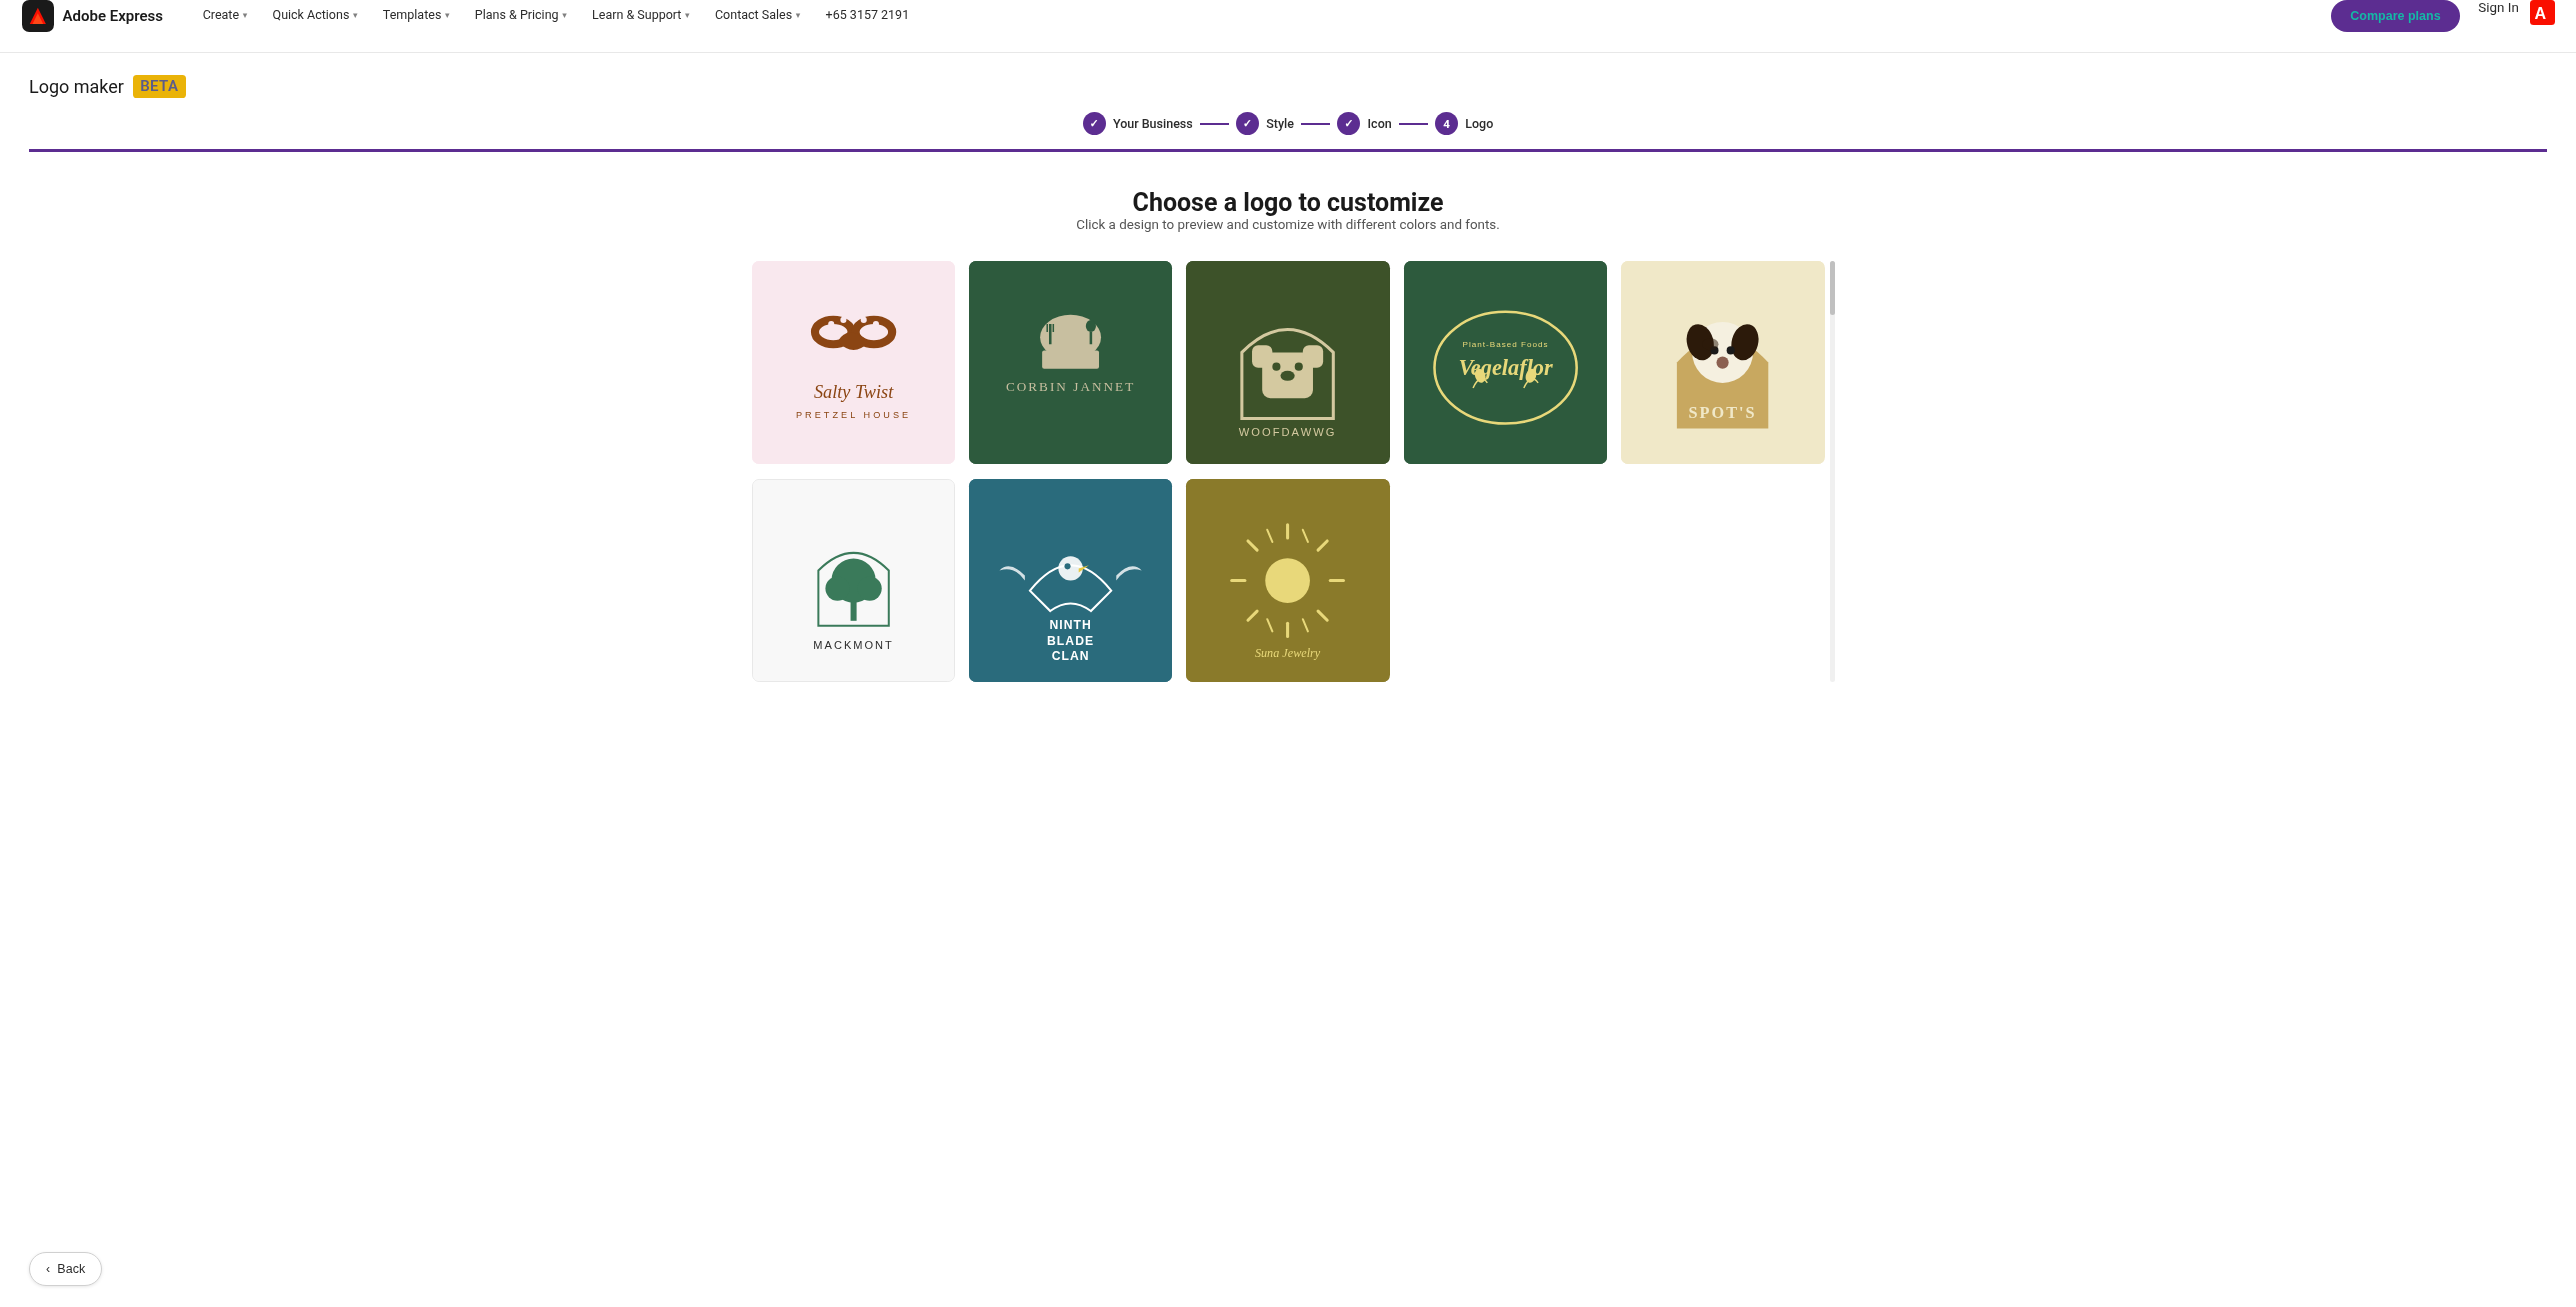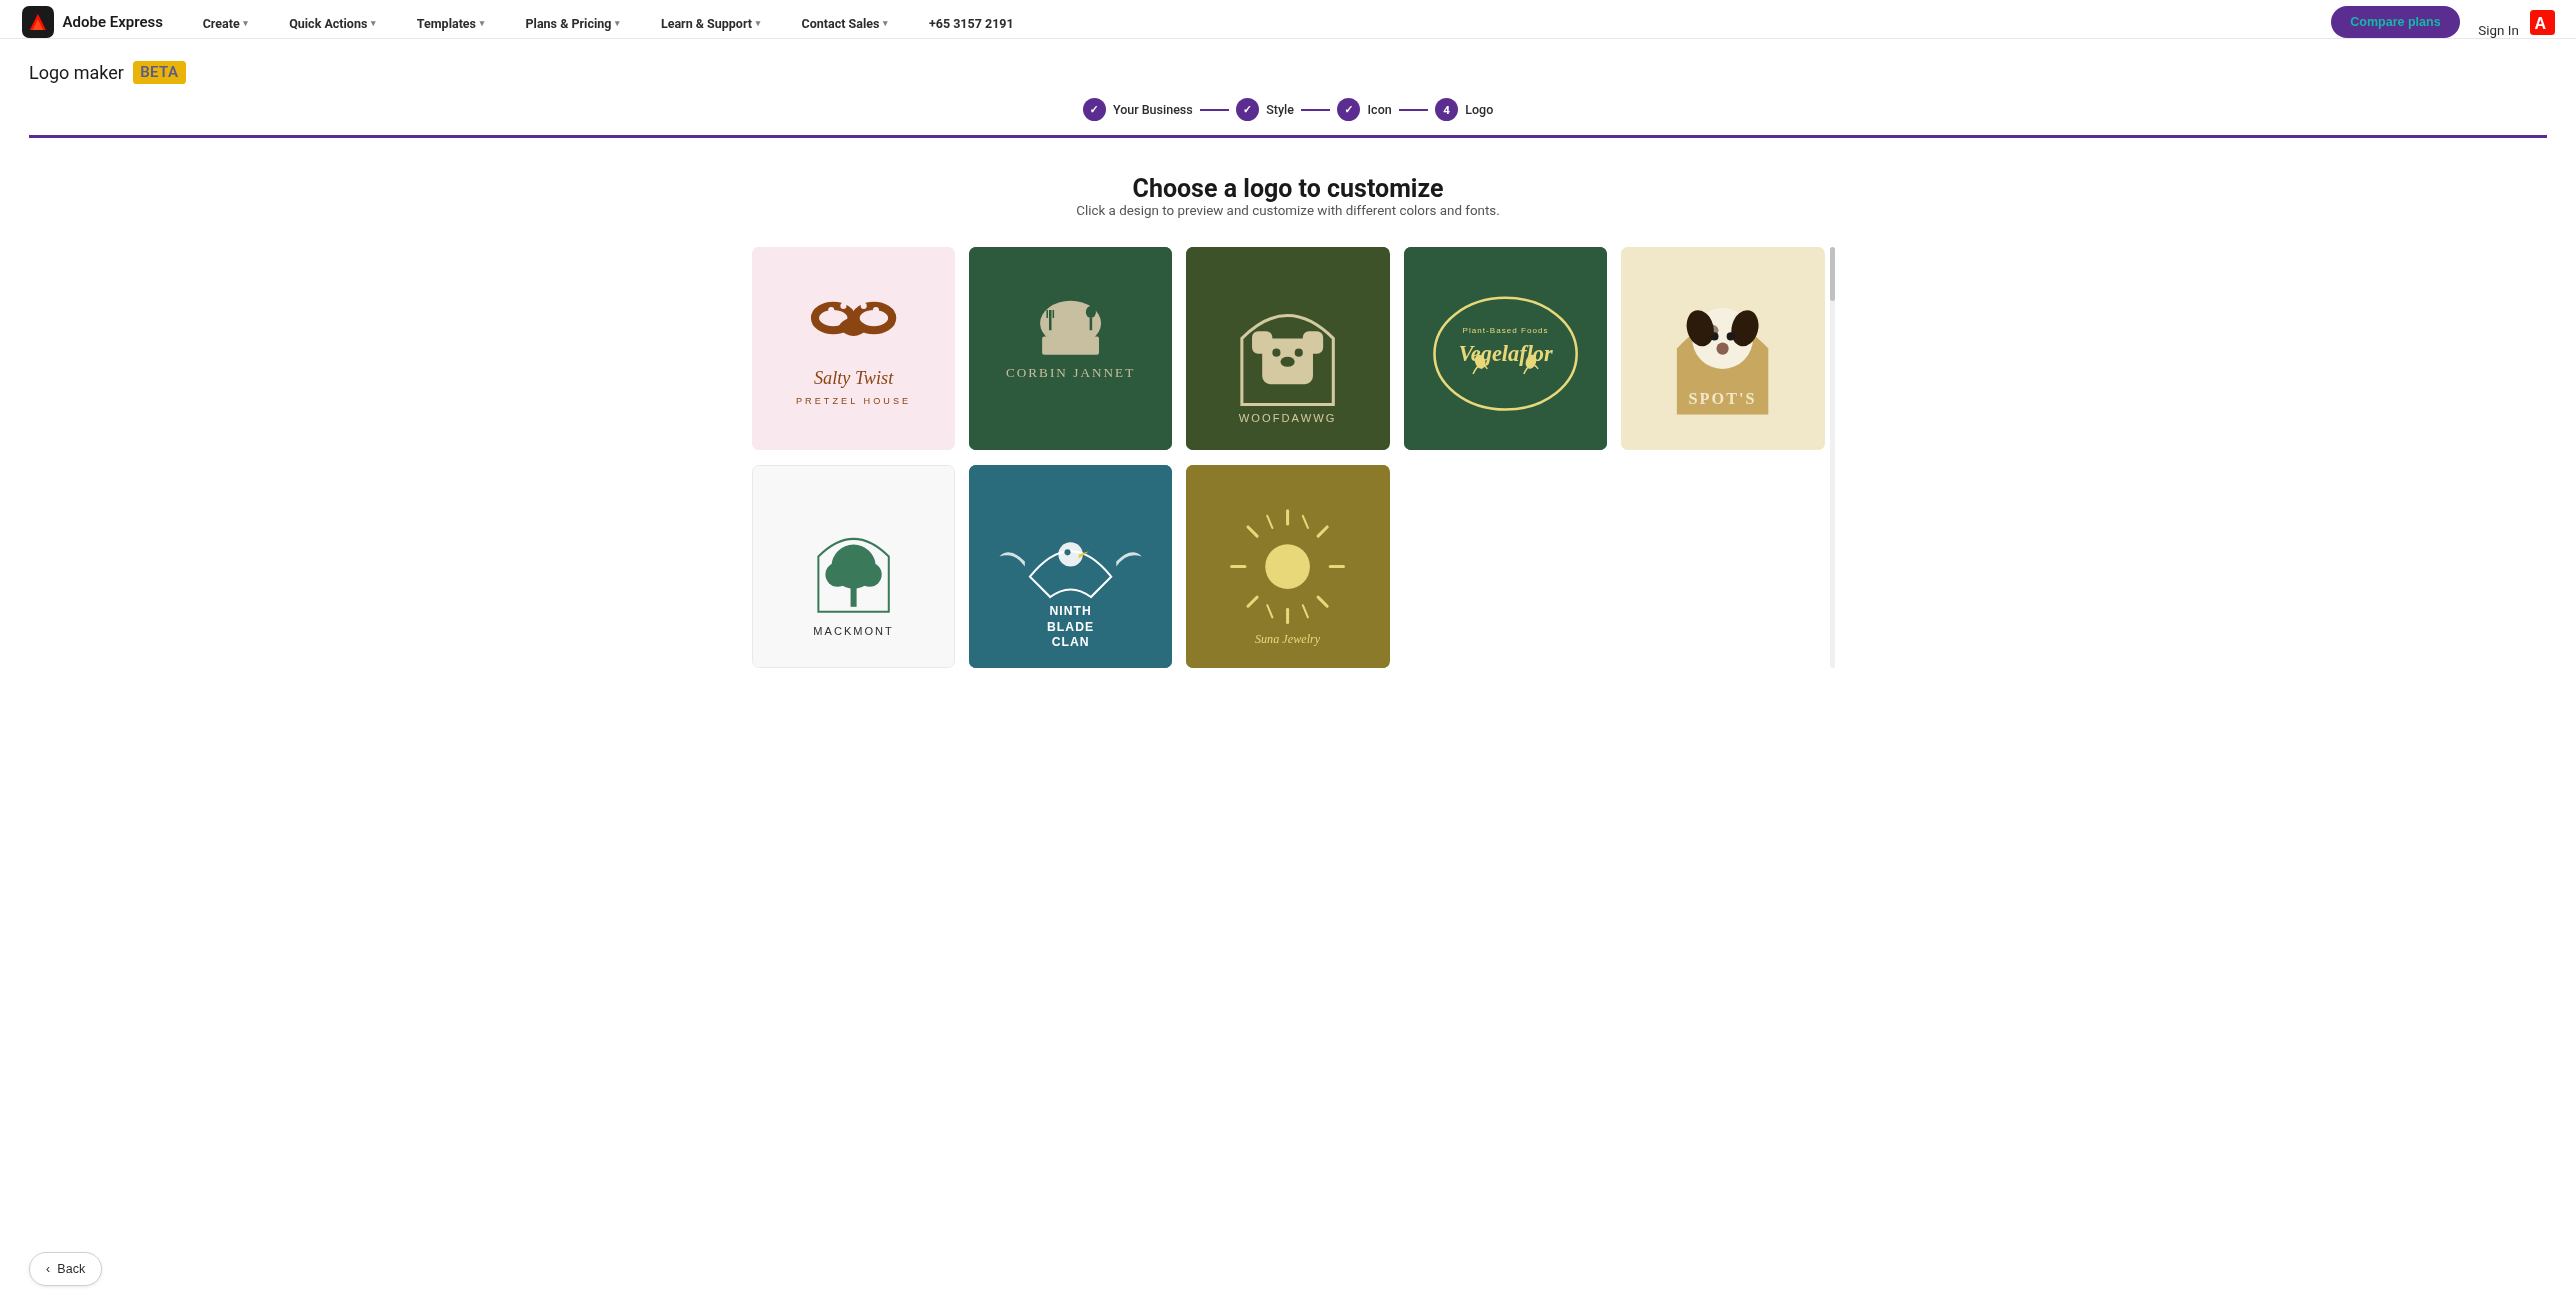--- a/index.html
+++ b/index.html
@@ -1,27 +1,27 @@
 <!DOCTYPE html>
 <html style="font-size:14.3px"><head>
   <meta charset="utf-8">
   <style>
     * { box-sizing: border-box; margin: 0; padding: 0; }
     body { font-family: -apple-system, BlinkMacSystemFont, 'Segoe UI', Roboto, sans-serif; background: #fff; color: #2c2c2c; }
 
     
     .navbar {
-      display: flex; align-items: flex-end; padding: 0 21.5px; height: 39px;
+      display: flex; align-items: flex-start; padding: 0 21.5px; height: 53px;
       border-bottom: 0.9px solid #e8e8e8; background: #fff; position: sticky; top: 0; z-index: 100;
     }
     .brand { display: flex; align-items: center; gap: 9px; margin-right: 29px; cursor: pointer; }
     .brand-icon { width: 32px; height: 32px; background: #1a1a1a; border-radius: 7.2px; display: flex; align-items: center; justify-content: center; }
     .brand-icon svg { width: 19.7px; height: 19.7px; }
     .brand-name { font-size: 15px; font-weight: 600; color: #1a1a1a; }
-    .nav-links { display: flex; align-items: center; gap: 20px; flex: 1; font-weight: bold; }
+    .nav-links { display: flex; align-items: center; gap: 4px; flex: 1; }
     .nav-item { display: flex; align-items: center; gap: 3.6px; padding: 7.2px 10.7px; font-size: 12.5px; color: #2c2c2c; cursor: pointer; border-radius: 5.4px; white-space: nowrap; }
     .nav-chevron { font-size: 9px; opacity: 0.6; }
     .nav-phone { font-size: 12.5px; color: #2c2c2c; margin: 0 10.7px; white-space: nowrap; }
     .compare-btn {
       background: #5c2d91; color: #14b8a6; border: none; border-radius: 18px;
       padding: 9px 19.7px; font-size: 12.5px; font-weight: 600; cursor: pointer; white-space: nowrap;
     }
     .sign-in { font-size: 13.4px; color: #2c2c2c; cursor: pointer; margin-left: 18px; }
     .adobe-icon { margin-left: 10.7px; }
 

